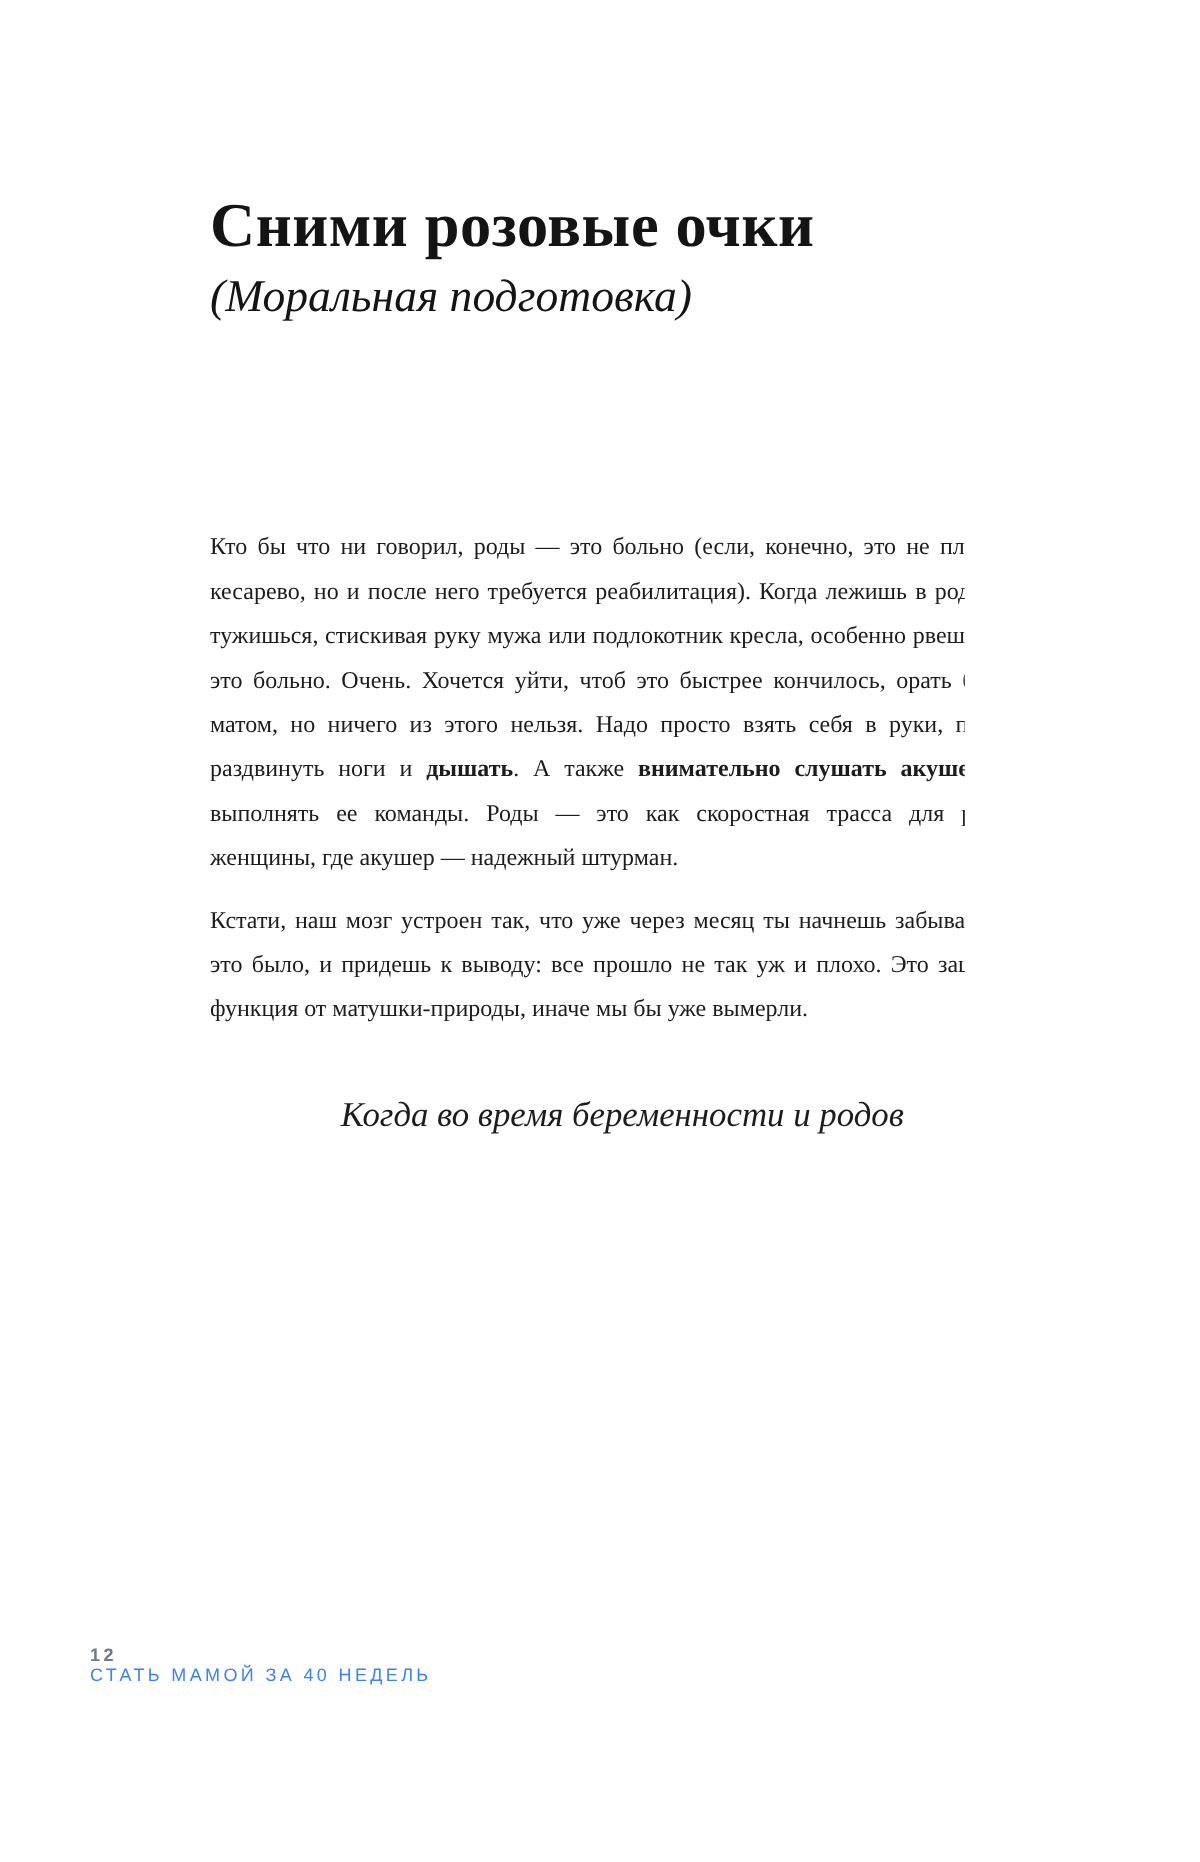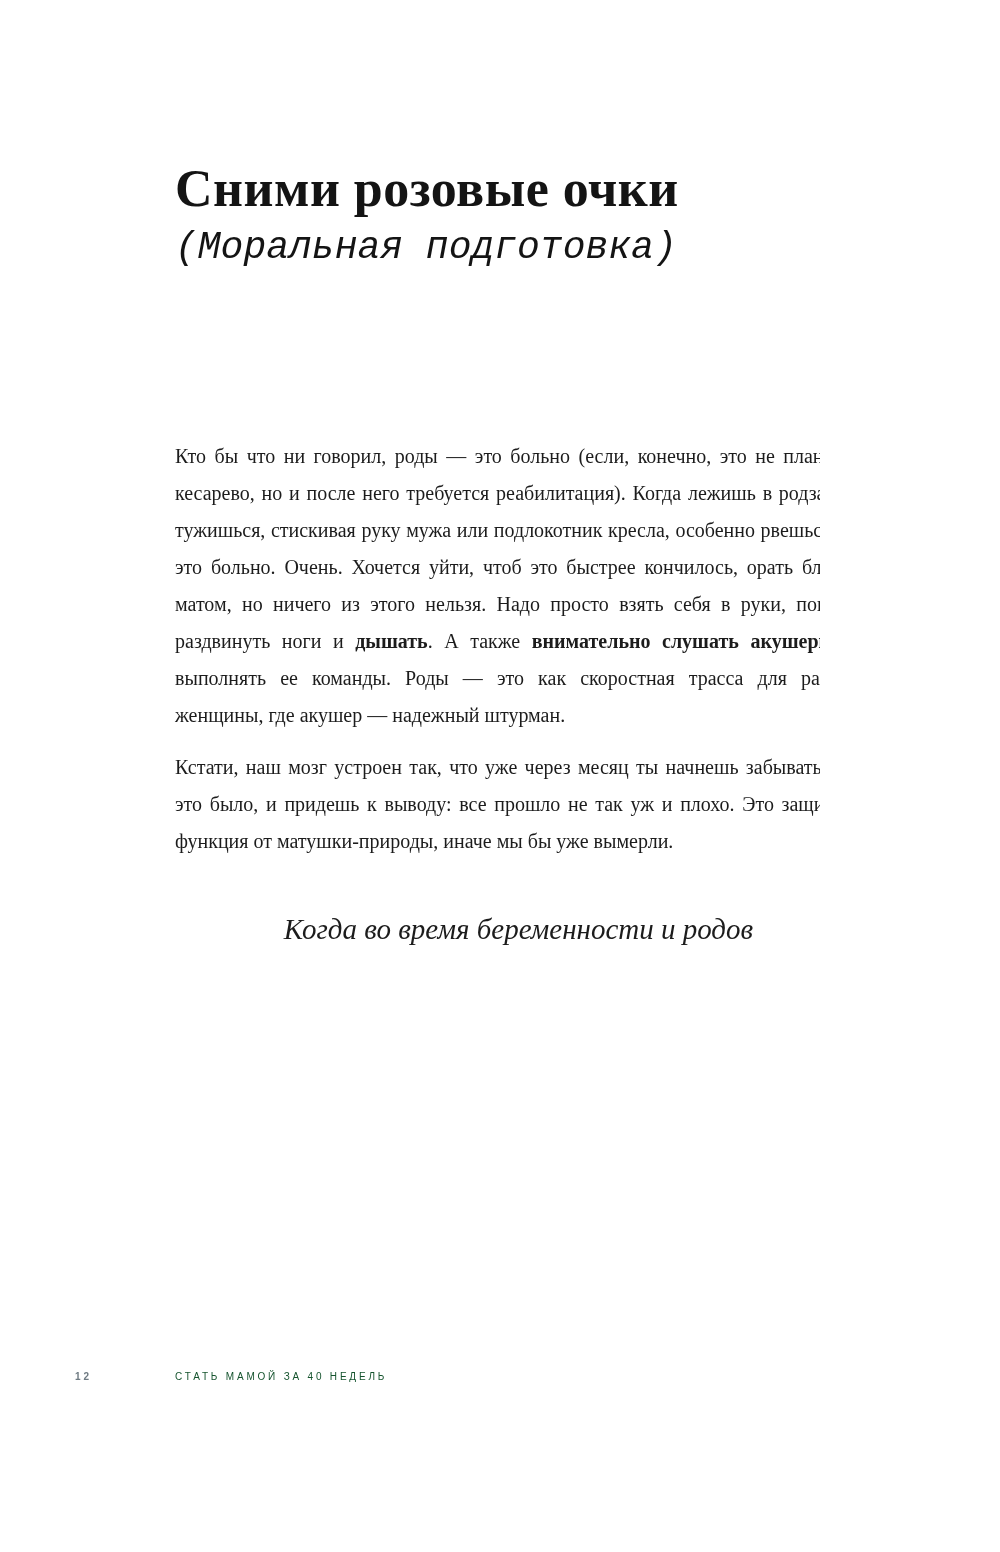--- a/index.html
+++ b/index.html
@@ -8,21 +8,20 @@
     background: #ffffff;
   }
   .page {
     position: relative;
     width: 804px;
     height: 1552px;
     background: #ffffff;
     overflow: hidden;
     font-family: "Liberation Serif", "DejaVu Serif", serif;
     color: #1c1c1c;
-    padding-left: 16px;
   }
   .chapter-header {
     position: absolute;
     top: 160px;
     left: 175px;
     width: 700px;
   }
   .chapter-title {
     margin: 0;
     font-size: 52px;
@@ -31,21 +30,20 @@
     letter-spacing: 0.5px;
     color: #141414;
   }
   .chapter-subtitle {
     margin: 8px 0 0 0;
     font-size: 38px;
     line-height: 1.15;
     font-style: italic;
     font-weight: 500;
     color: #141414;
-    font-family: Liberation Mono, monospace;
   }
   .page-body {
     position: absolute;
     top: 438px;
     left: 175px;
     width: 687px;
   }
   .page-body p {
     margin: 0 0 15px 0;
     font-size: 20px;
@@ -67,34 +65,35 @@
     font-weight: 500;
     text-align: center;
     color: #1c1c1c;
   }
   .page-footer {
     position: absolute;
     top: 1371px;
     left: 75px;
     width: 850px;
     display: flex;
-    align-items: flex-end;
+    align-items: flex-start;
     font-family: "Liberation Sans", "DejaVu Sans", sans-serif;
-    font-size: 10px;
+    font-size: 15px;
+    flex-direction: column;
   }
   .page-number {
     display: inline-block;
     width: 100px;
     letter-spacing: 3px;
     color: #6e7a82;
     font-weight: 600;
   }
   .running-title {
     letter-spacing: 2.8px;
-    color: #14532d;
+    color: #3b82f6;
     font-weight: 500;
   }
 </style>
 </head>
 <body>
 
 <div class="page">
 
   <header class="chapter-header">
     <h1 class="chapter-title">Сними розовые очки</h1>

